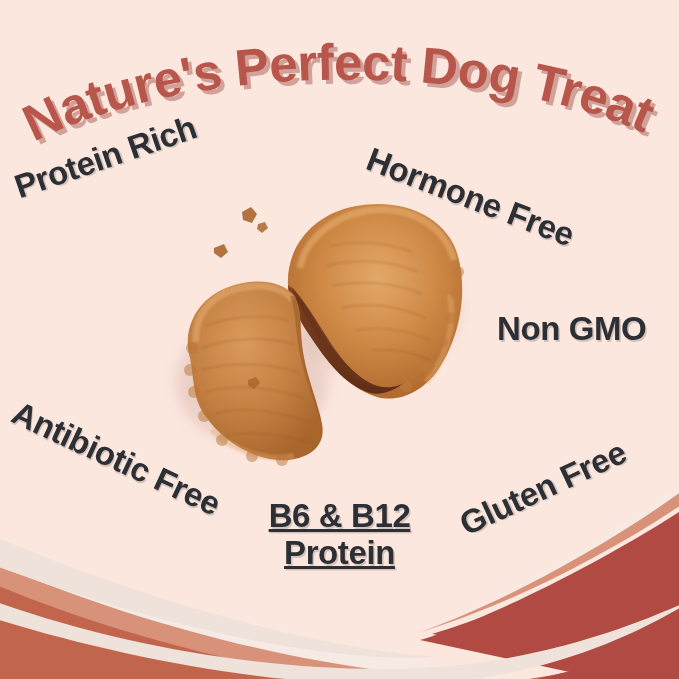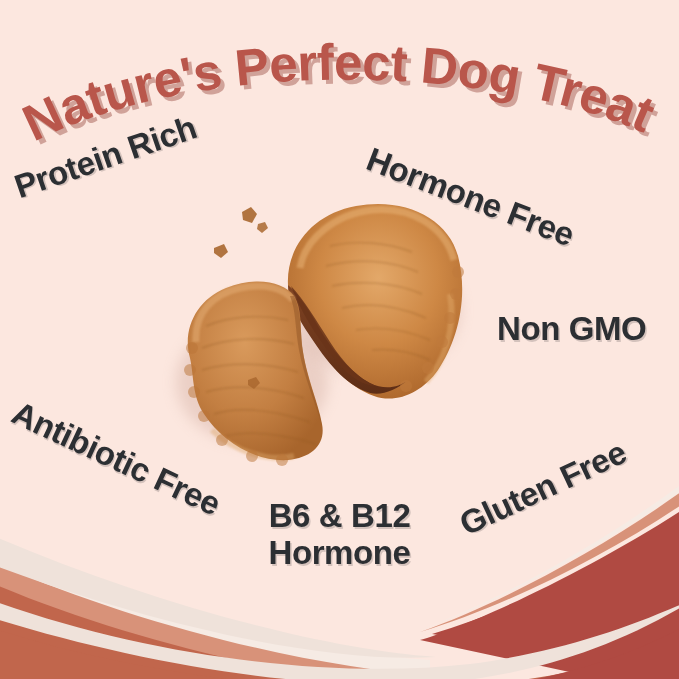--- a/index.html
+++ b/index.html
@@ -49,21 +49,21 @@
     text-shadow:1.5px 1.5px 0 rgba(120,110,108,.30);
     line-height:1.12;
   }
   #lbl-protein   { left:16px;  top:170px; transform:rotate(-19deg); transform-origin:left center; }
   #lbl-hormone   { left:368px; top:140px; transform:rotate(21deg);  transform-origin:left center; }
   #lbl-lowfat    { left:20px;  top:311px; }
   #lbl-nongmo    { left:497px; top:311px;text-align:center; }
   #lbl-antibio   { left:14px;  top:393px; transform:rotate(25deg);  transform-origin:left center; }
   #lbl-gluten    { left:462px; top:508px; transform:rotate(-25deg); transform-origin:left center; }
   #lbl-vitamins  { left:0;     top:498px; width:679px; text-align:center; }
-  #lbl-vitamins .vline{display:block;}
+  #lbl-vitamins .vline{display:block;text-decoration:underline;}
 
   
   .product{
     position:absolute;
     left:160px;top:190px;
     width:320px;height:290px;
   }
   .product svg{display:block;}
 </style>
 </head>
@@ -238,16 +238,16 @@
 
 
   <div class="lbl" id="lbl-nongmo">Non GMO</div>
 
   <div class="lbl" id="lbl-antibio">Antibiotic Free</div>
 
   <div class="lbl" id="lbl-gluten">Gluten Free</div>
 
   <div class="lbl" id="lbl-vitamins">
     <span class="vline">B6 &amp; B12</span>
-    <span class="vline">Hormone</span>
+    <span class="vline">Protein</span>
   </div>
 
 </div>
 
 </body></html>

